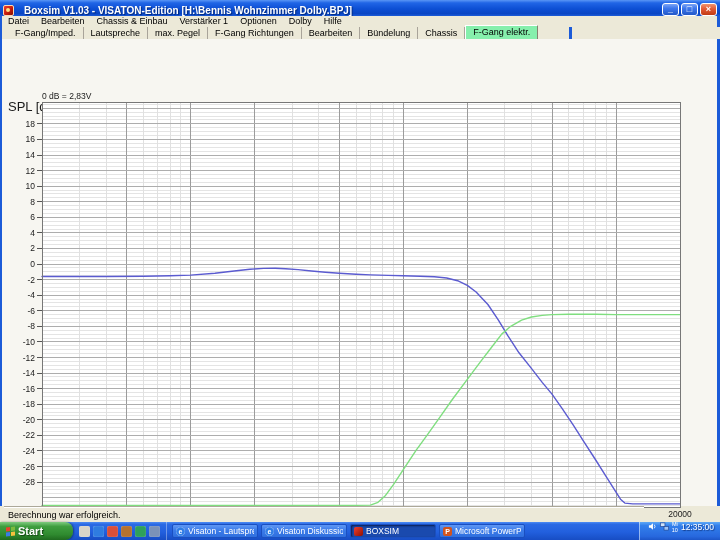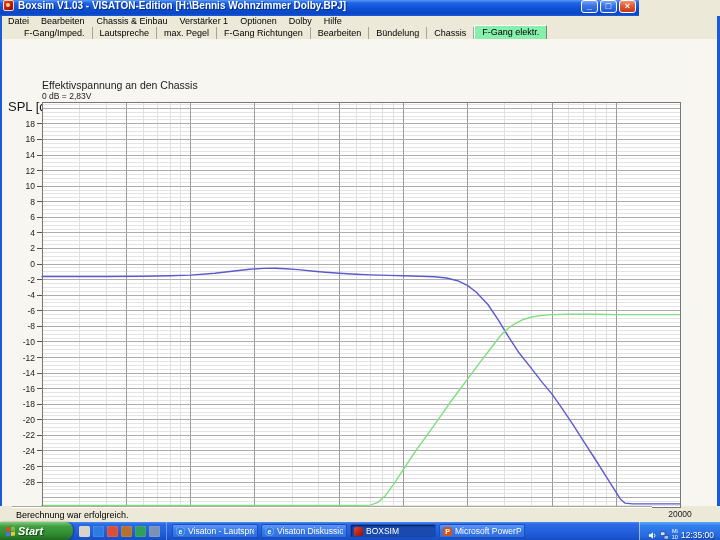--- a/index.html
+++ b/index.html
@@ -3,84 +3,84 @@
 <meta charset="utf-8">
 <style>
   html,body{margin:0;padding:0}
   body{
     width:720px;height:540px;position:relative;overflow:hidden;
     font-family:"Liberation Sans",sans-serif;background:#ECE9D8;
     -webkit-font-smoothing:antialiased;
   }
   
   .titlebar{
-    position:absolute;left:0;top:0;width:639px;height:16px;
+    position:absolute;left:0;top:0;width:720px;height:16px;
     background:linear-gradient(180deg,#5A96F5 0%,#2065E6 18%,#0D4FD4 55%,#0A46C4 85%,#1C5BD8 100%);
-    display:flex;align-items:flex-start;gap:4px;padding-left:3px;box-sizing:border-box;
+    display:flex;align-items:flex-end;gap:10px;padding-left:3px;box-sizing:border-box;
     color:#fff;font-size:10px;font-weight:bold;text-shadow:1px 1px 1px #00287A;
   }
   .app-icon{width:11px;height:11px;flex:0 0 auto;
     background:linear-gradient(135deg,#F04030 0%,#C01808 60%,#801000 100%);
     border:1px solid #FFD8B0;border-radius:2px;box-sizing:border-box;position:relative}
   .app-icon::after{content:"";position:absolute;left:2px;top:2px;width:4px;height:4px;border-radius:50%;background:#FFE080}
   .title-text{flex:1 1 auto;white-space:nowrap;overflow:hidden}
   .winbtns{display:flex;gap:2px;padding-right:3px}
   .winbtn{width:17px;height:13px;border-radius:3px;border:1px solid #fff;box-sizing:border-box;
     color:#fff;font-size:9px;line-height:10px;text-align:center;font-weight:bold;cursor:default;
     background:linear-gradient(180deg,#7AA4F6 0%,#3D77EC 40%,#2258C8 100%);text-shadow:none}
   .winbtn.close{background:linear-gradient(180deg,#F0936F 0%,#E25A35 45%,#C13A14 100%)}
   
   .menubar{position:absolute;left:0;top:16px;width:720px;height:11px;background:#ECE9D8;
     border-left:2px solid #1C5BD8;border-right:3px solid #1C5BD8;box-sizing:border-box;
     display:flex;align-items:flex-end;font-size:9px;color:#000}
   .menu-item{padding:0 6px;line-height:11px}
   
-  .tabbar{position:absolute;left:0;top:27px;width:720px;height:12px;background:#ECE9D8;
+  .tabbar{position:absolute;left:0;top:27px;width:572px;height:12px;background:#ECE9D8;
     border-left:2px solid #1C5BD8;border-right:3px solid #1C5BD8;box-sizing:border-box;
-    display:flex;align-items:flex-end;font-size:9px;color:#000;padding-left:15px}
+    display:flex;align-items:flex-end;font-size:9px;color:#000;padding-left:6px}
   .tab{padding:1px 7px;line-height:10px;border-right:1px solid #A9A49A;height:10px}
   .tab.active{background:#86efac;border:1px solid #9B988E;border-bottom:none;border-top-color:#fff;border-left-color:#fff;
     height:11px;border-right-color:#84816F}
   
   .content{position:absolute;left:0;top:39px;width:720px;height:467px;background:#F7F6F1;
     border-left:2px solid #1C5BD8;border-right:3px solid #1C5BD8;box-sizing:border-box}
   .chart-title{position:absolute;left:40px;top:40px;font-size:10.5px;color:#1a1a1a}
   .chart-subtitle{position:absolute;left:40px;top:52px;font-size:8.5px;color:#1a1a1a}
   .spl-label{position:absolute;left:6px;top:60px;font-size:13px;color:#1a1a1a}
   #chart-svg{position:absolute;left:0;top:39px}
   .legend{position:absolute;left:8px;top:481px;font-size:8.5px;color:#1a1a1a}
   .legend-row{display:flex;align-items:center;height:10px}
   .legend-swatch{display:inline-block;width:14px;height:2px;margin-right:5px}
   
-  .statusbar{position:absolute;left:12px;top:506px;width:640px;height:16px;background:#ECE9D8;
+  .statusbar{position:absolute;left:4px;top:506px;width:640px;height:16px;background:#ECE9D8;
     border-top:1px solid #ACA899;box-shadow:inset 0 1px 0 #fff;box-sizing:border-box;
     font-size:9px;color:#000;display:flex;align-items:center;padding-left:4px}
   
   .taskbar{position:absolute;left:0;top:522px;width:720px;height:18px;
     background:linear-gradient(180deg,#4E8DF4 0%,#2B6AE4 12%,#2260DE 55%,#174DC4 100%);
     display:flex;align-items:center}
   .startbtn{height:18px;min-width:56px;padding:0 12px 0 5px;display:flex;align-items:center;gap:3px;
     background:linear-gradient(180deg,#7FCB7F 0%,#3F9E3F 25%,#2F8A2F 70%,#1F6A1F 100%);
     border-radius:0 8px 8px 0;box-shadow:1px 0 2px rgba(0,0,0,.4);
-    color:#fff;font-weight:bold;font-style:italic;font-size:11px;text-shadow:1px 1px 1px #134513}
+    color:#fff;font-weight:bold;font-size:11px;text-shadow:1px 1px 1px #134513}
   .flag{width:10px;height:10px;display:grid;grid-template-columns:5px 5px;grid-template-rows:5px 5px;transform:skewY(-6deg)}
   .flag span{display:block;margin:0.5px}
   .quicklaunch{display:flex;align-items:center;gap:3px;padding:0 6px;height:18px;border-right:1px solid rgba(255,255,255,.35)}
   .ql-icon{width:11px;height:11px;border-radius:2px;box-shadow:inset 0 0 1px rgba(255,255,255,.7)}
   .tasks{display:flex;align-items:center;gap:3px;padding-left:5px;flex:1 1 auto}
   .taskbtn{width:86px;height:14px;border-radius:2px;display:flex;align-items:center;gap:3px;padding:0 3px;box-sizing:border-box;
     background:linear-gradient(180deg,#5E97F4 0%,#3B7BE9 45%,#2F6FDE 100%);border:1px solid #1A4FC0;
     color:#fff;font-size:8.5px;white-space:nowrap;overflow:hidden}
   .taskbtn.active{background:#1A4AAE;box-shadow:inset 1px 1px 2px rgba(0,0,20,.6)}
   .ticon{width:9px;height:9px;flex:0 0 auto;border-radius:2px;font-size:7px;line-height:9px;text-align:center;font-weight:bold;color:#fff}
   .ticon.ie{background:#2E7CE6;border-radius:50%;box-shadow:inset 0 0 1px #fff}
   .ticon.boxsim{background:linear-gradient(135deg,#F04030,#901000)}
   .ticon.powerpoint{background:#D2541E}
   .tlabel{overflow:hidden;white-space:nowrap}
-  .tray{height:18px;display:flex;align-items:flex-end;gap:3px;padding:0 6px 0 8px;
+  .tray{height:18px;display:flex;align-items:flex-start;gap:3px;padding:0 6px 0 8px;
     background:linear-gradient(180deg,#5FA8F6 0%,#3380EC 20%,#2768DE 80%,#1C55C8 100%);
     border-left:1px solid rgba(255,255,255,.5);color:#fff}
   .tray-icon{width:9px;height:9px}
   .tray-date{display:flex;flex-direction:column;justify-content:center;font-size:5.5px;line-height:5.5px;text-align:center}
   .clock{font-size:8.5px;white-space:nowrap;text-shadow:1px 1px 1px #113a8a}
 </style>
 </head>
 <body>
 
 <div class="titlebar">
@@ -108,21 +108,20 @@
     <span class="tab">Lautspreche</span>
     <span class="tab">max. Pegel</span>
     <span class="tab">F-Gang Richtungen</span>
     <span class="tab">Bearbeiten</span>
     <span class="tab">Bündelung</span>
     <span class="tab">Chassis</span>
     <span class="tab active">F-Gang elektr.</span>
   </div>
 
 <div class="content">
-  <div class="chart-title">Effektivspannung an den Chassis</div>
   <div class="chart-subtitle">0 dB = 2,83V</div>
   <div class="spl-label">SPL [dB]</div>
   <svg id="chart-svg" width="720" height="467" viewBox="0 39 720 467">
       <rect x="40" y="63" width="638" height="405" fill="#FFFFFF"></rect>
       <line x1="40" x2="678" y1="466.4" y2="466.4" stroke="#E4E4E4" stroke-width="1" shape-rendering="crispEdges"></line>
       <line x1="40" x2="678" y1="462.5" y2="462.5" stroke="#E4E4E4" stroke-width="1" shape-rendering="crispEdges"></line>
       <line x1="40" x2="678" y1="454.8" y2="454.8" stroke="#E4E4E4" stroke-width="1" shape-rendering="crispEdges"></line>
       <line x1="40" x2="678" y1="450.9" y2="450.9" stroke="#E4E4E4" stroke-width="1" shape-rendering="crispEdges"></line>
       <line x1="40" x2="678" y1="447" y2="447" stroke="#E4E4E4" stroke-width="1" shape-rendering="crispEdges"></line>
       <line x1="40" x2="678" y1="439.2" y2="439.2" stroke="#E4E4E4" stroke-width="1" shape-rendering="crispEdges"></line>

